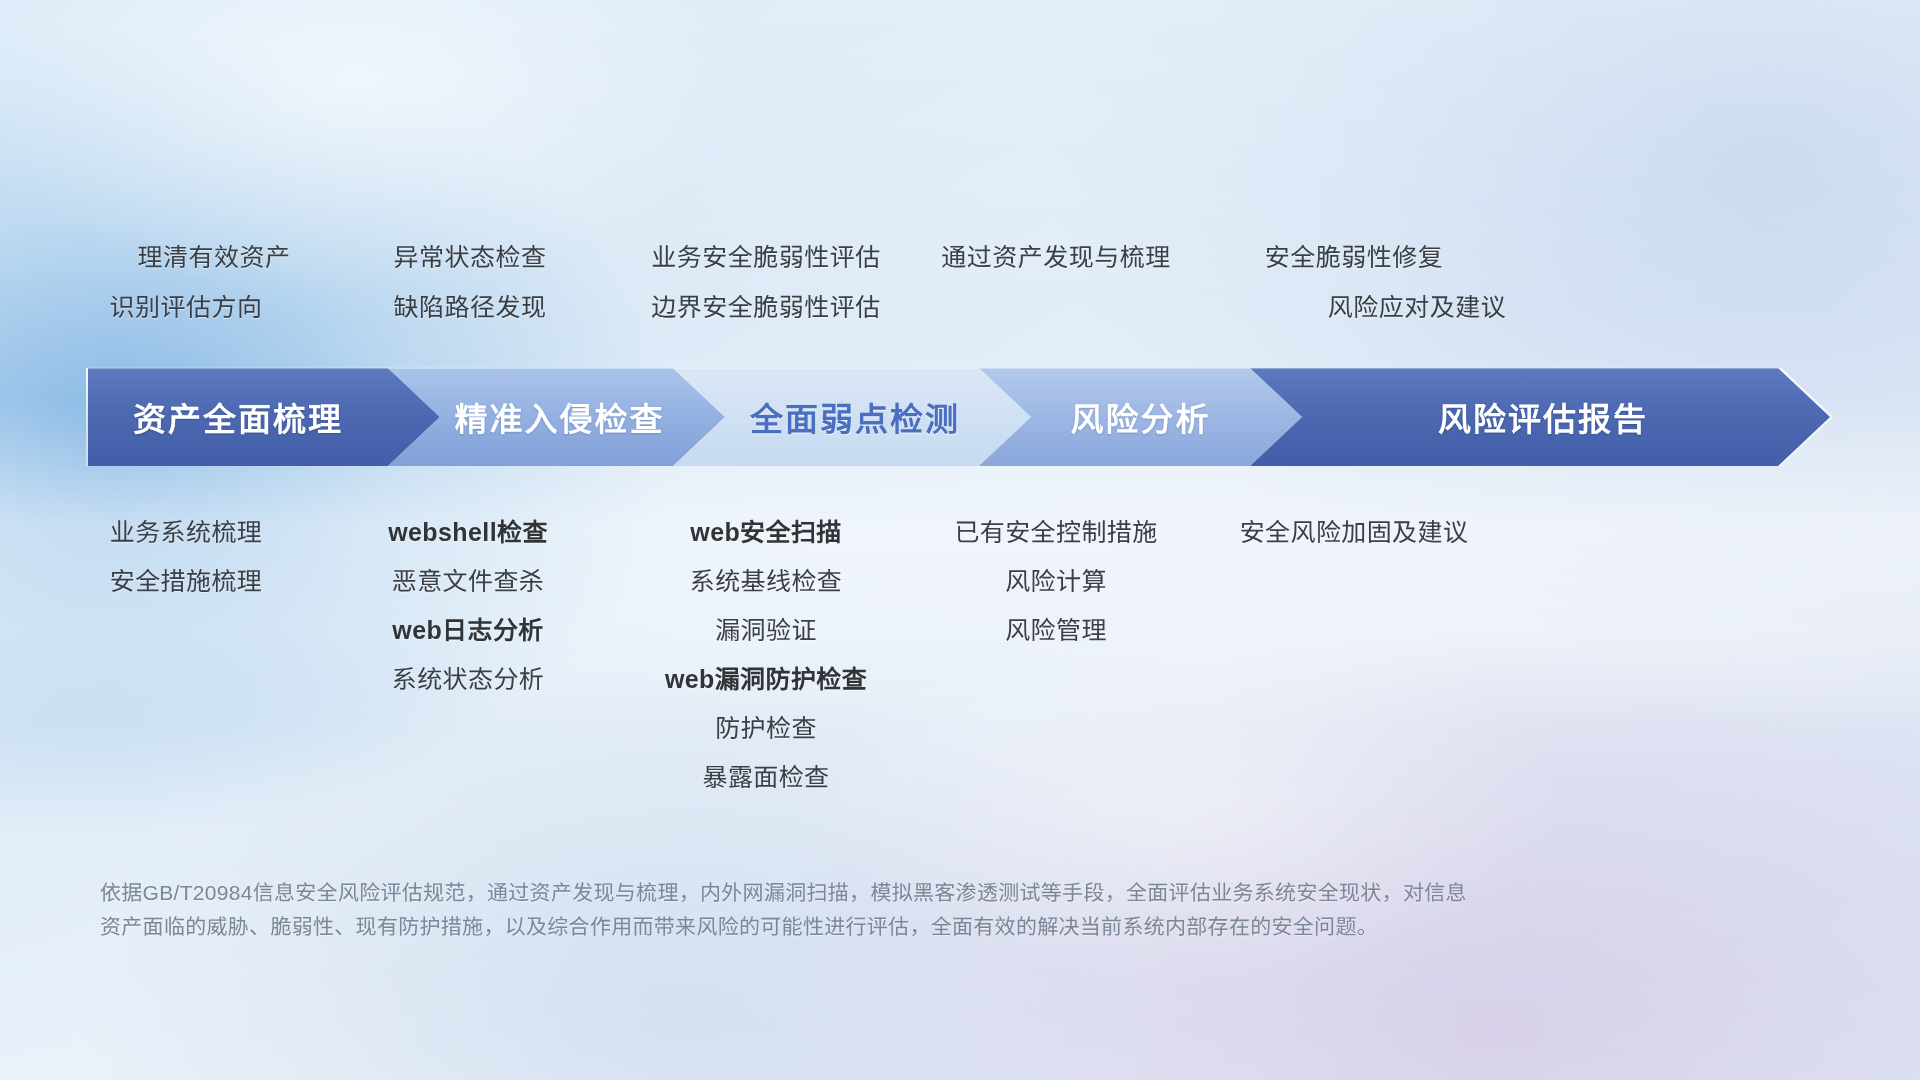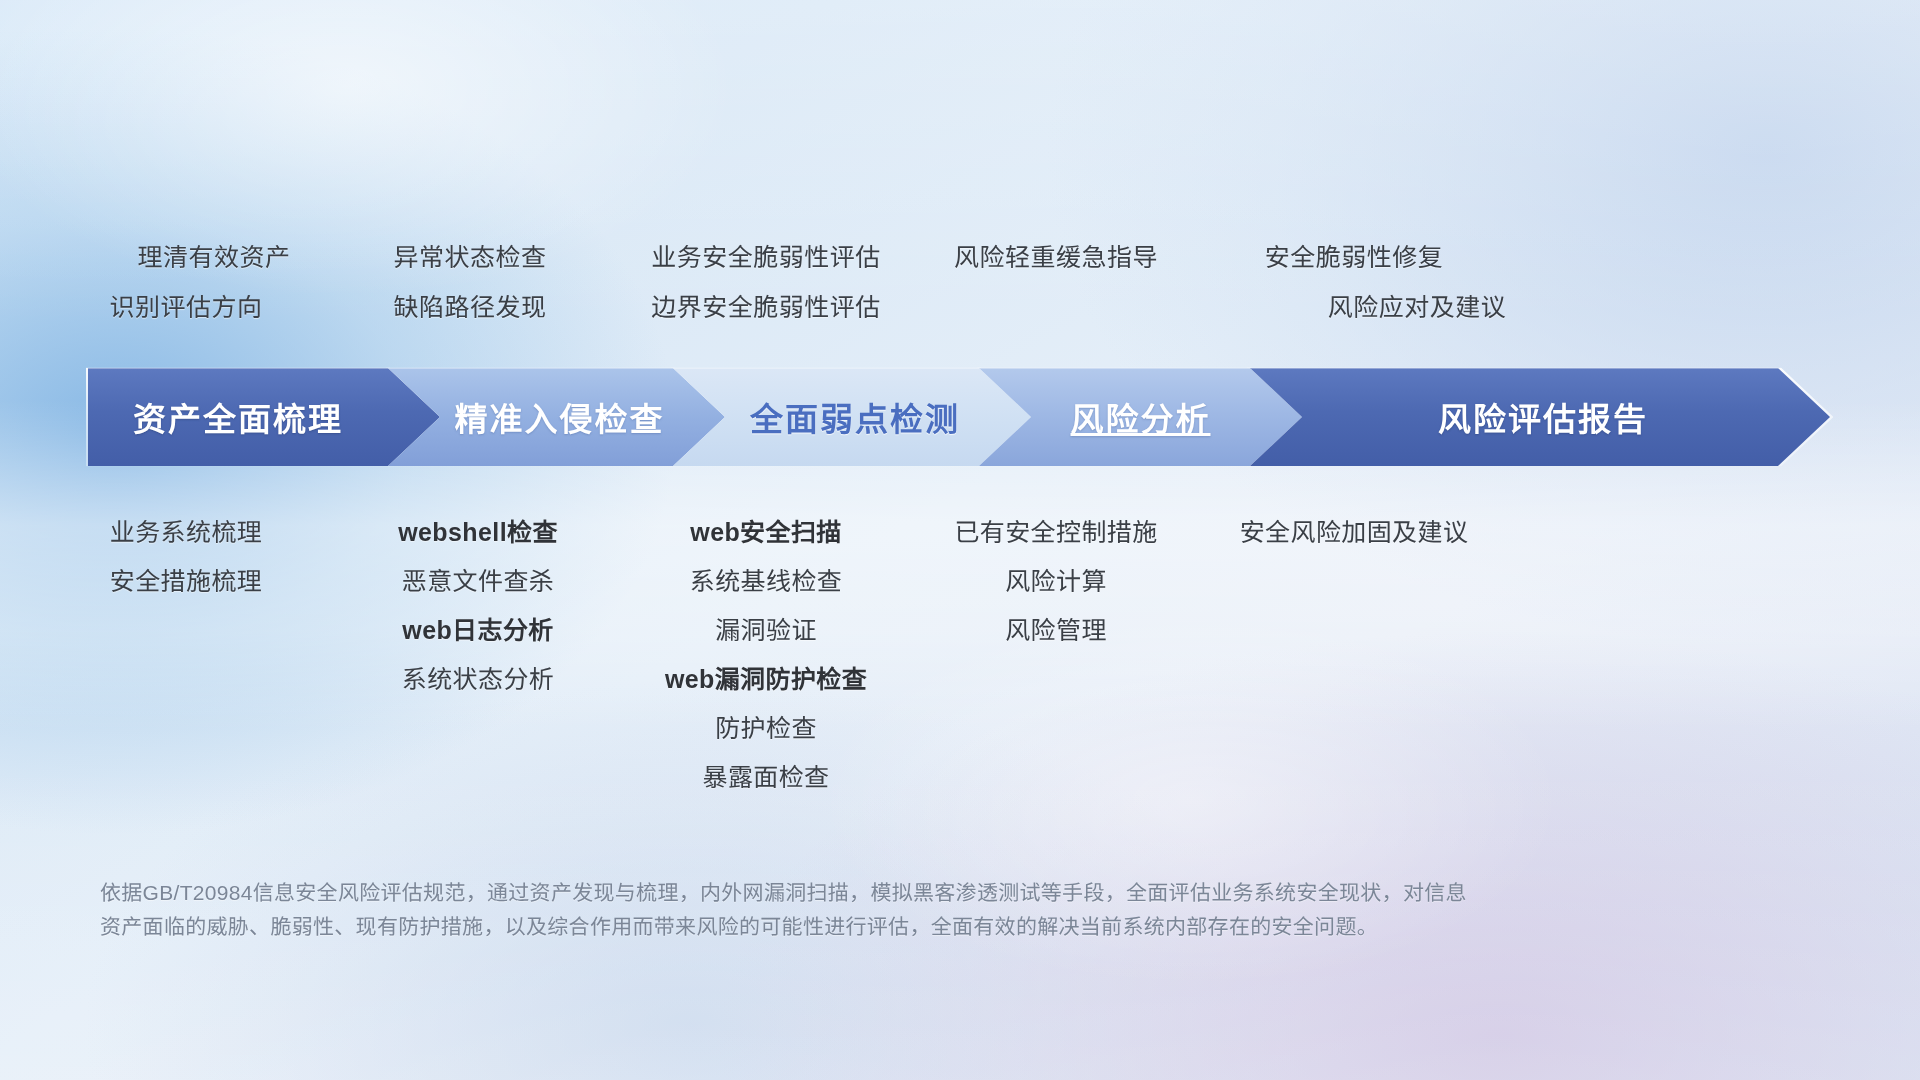--- a/index.html
+++ b/index.html
@@ -156,21 +156,21 @@
 <div id="bg-layer"></div>
 <div id="bg-sheen"></div>
 <div id="bg-lightband"></div>
 
 <div id="content">
 
   <div class="top-row" id="top-row-1" style="top: 232px;">
       <div class="top-col" style="position: absolute; left: 186px; transform: translateX(-50%); margin-left: 28px;">理清有效资产</div>
       <div class="top-col" style="position: absolute; left: 470px; transform: translateX(-50%);">异常状态检查</div>
       <div class="top-col" style="position: absolute; left: 766px; transform: translateX(-50%);">业务安全脆弱性评估</div>
-      <div class="top-col" style="position: absolute; left: 1056px; transform: translateX(-50%);">风险轻重缓急指导</div>
+      <div class="top-col" style="position: absolute; left: 1056px; transform: translateX(-50%);">通过资产发现与梳理</div>
       <div class="top-col" style="position: absolute; left: 1354px; transform: translateX(-50%);">安全脆弱性修复</div>
     </div>
   <div class="top-row" id="top-row-2" style="top: 282px;">
       <div class="top-col" style="position: absolute; left: 186px; transform: translateX(-50%);">识别评估方向</div>
       <div class="top-col" style="position: absolute; left: 470px; transform: translateX(-50%);">缺陷路径发现</div>
       <div class="top-col" style="position: absolute; left: 766px; transform: translateX(-50%);">边界安全脆弱性评估</div>
       <div class="top-col" style="position: absolute; left: 1417px; transform: translateX(-50%);">风险应对及建议</div>
     </div>
 
   <div id="banner">
@@ -185,35 +185,35 @@
         <div class="arrow-label" style="margin-right: 0px; margin-left: 6px;">精准入侵检查</div>
       </div>
       <div class="arrow pale" style="left: 673px; width: 358px;">
         <div class="arrow-shape" style="clip-path: polygon(0px 0px, calc(100% - 52px) 0px, 100% 50%, calc(100% - 52px) 100%, 0px 100%, 52px 50%); background: linear-gradient(rgba(255, 255, 255, 0.92), rgba(255, 255, 255, 0.35)); transform: scale(1.012); z-index: 1;"></div>
         <div class="arrow-shape" style="clip-path: polygon(0px 0px, calc(100% - 52px) 0px, 100% 50%, calc(100% - 52px) 100%, 0px 100%, 52px 50%); z-index: 2; background: linear-gradient(rgb(219, 231, 246) 0%, rgb(207, 224, 243) 55%, rgb(198, 217, 240) 100%); box-shadow: rgba(255, 255, 255, 0.35) 0px 1px 0px inset;"></div>
         <div class="arrow-label" style="margin-right: 0px; margin-left: 6px;">全面弱点检测</div>
       </div>
       <div class="arrow light" style="left: 979px; width: 323px;">
         <div class="arrow-shape" style="clip-path: polygon(0px 0px, calc(100% - 52px) 0px, 100% 50%, calc(100% - 52px) 100%, 0px 100%, 52px 50%); background: linear-gradient(rgba(255, 255, 255, 0.92), rgba(255, 255, 255, 0.35)); transform: scale(1.012); z-index: 1;"></div>
         <div class="arrow-shape" style="clip-path: polygon(0px 0px, calc(100% - 52px) 0px, 100% 50%, calc(100% - 52px) 100%, 0px 100%, 52px 50%); z-index: 2; background: linear-gradient(rgb(179, 201, 236) 0%, rgb(157, 183, 228) 50%, rgb(138, 166, 219) 100%); box-shadow: rgba(255, 255, 255, 0.35) 0px 1px 0px inset;"></div>
-        <div class="arrow-label" style="margin-right: 0px;  text-decoration: underline;">风险分析</div>
+        <div class="arrow-label" style="margin-right: 0px; ">风险分析</div>
       </div>
       <div class="arrow dark" style="left: 1250px; width: 580px;">
         <div class="arrow-shape" style="clip-path: polygon(0px 0px, calc(100% - 52px) 0px, 100% 50%, calc(100% - 52px) 100%, 0px 100%, 52px 50%); background: linear-gradient(rgba(255, 255, 255, 0.92), rgba(255, 255, 255, 0.35)); transform: scale(1.012); z-index: 1;"></div>
         <div class="arrow-shape" style="clip-path: polygon(0px 0px, calc(100% - 52px) 0px, 100% 50%, calc(100% - 52px) 100%, 0px 100%, 52px 50%); z-index: 2; background: linear-gradient(rgb(93, 121, 192) 0%, rgb(77, 105, 178) 45%, rgb(67, 94, 168) 100%); box-shadow: rgba(255, 255, 255, 0.35) 0px 1px 0px inset;"></div>
         <div class="arrow-label" style="margin-right: 0px; margin-left: 6px;">风险评估报告</div>
       </div>
     </div>
 
   <div class="bottom-row" id="bottom-row" style="top: 0px; height: 0px;">
       <div class="bottom-col" style="position: absolute; left: 186px; top: 508px; transform: translateX(-50%); text-align: right;">
         <div class="item">业务系统梳理</div>
         <div class="item">安全措施梳理</div>
       </div>
-      <div class="bottom-col" style="position: absolute; left: 478px; top: 508px; transform: translateX(-50%);">
+      <div class="bottom-col" style="position: absolute; left: 468px; top: 508px; transform: translateX(-50%);">
         <div class="item strong">webshell检查</div>
         <div class="item">恶意文件查杀</div>
         <div class="item strong">web日志分析</div>
         <div class="item">系统状态分析</div>
       </div>
       <div class="bottom-col" style="position: absolute; left: 766px; top: 508px; transform: translateX(-50%);">
         <div class="item strong">web安全扫描</div>
         <div class="item">系统基线检查</div>
         <div class="item">漏洞验证</div>
         <div class="item strong">web漏洞防护检查</div>

